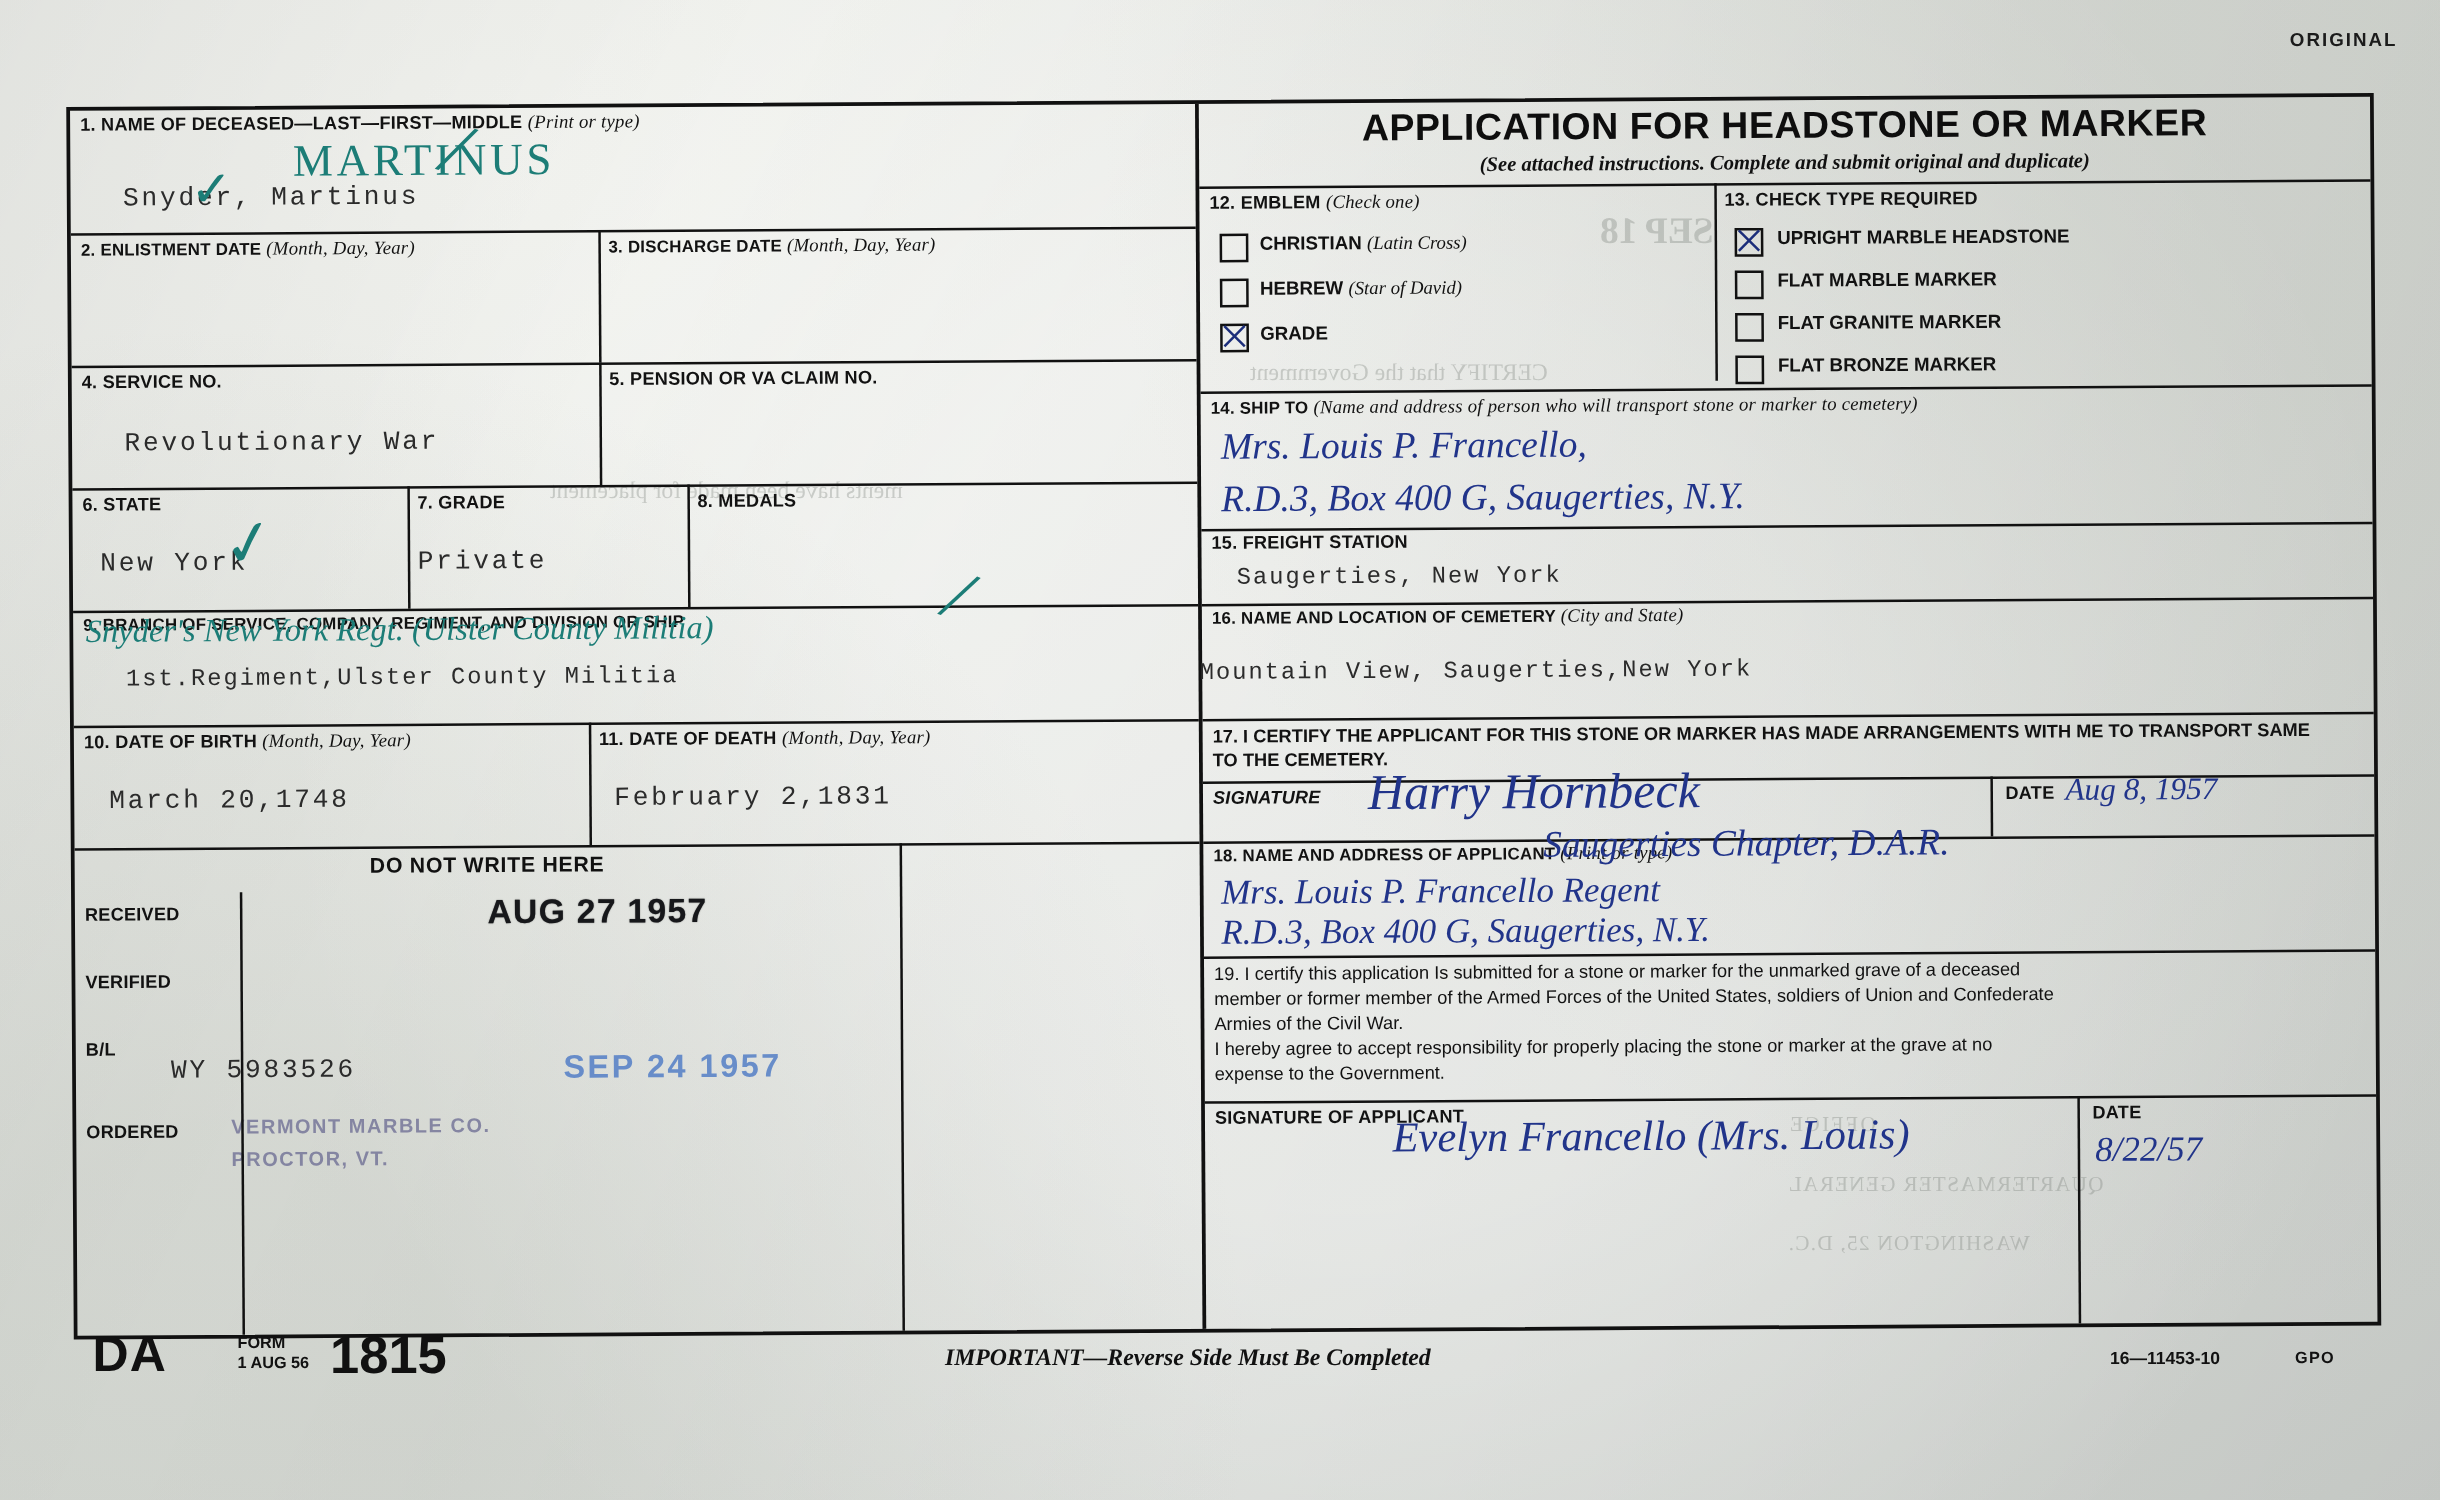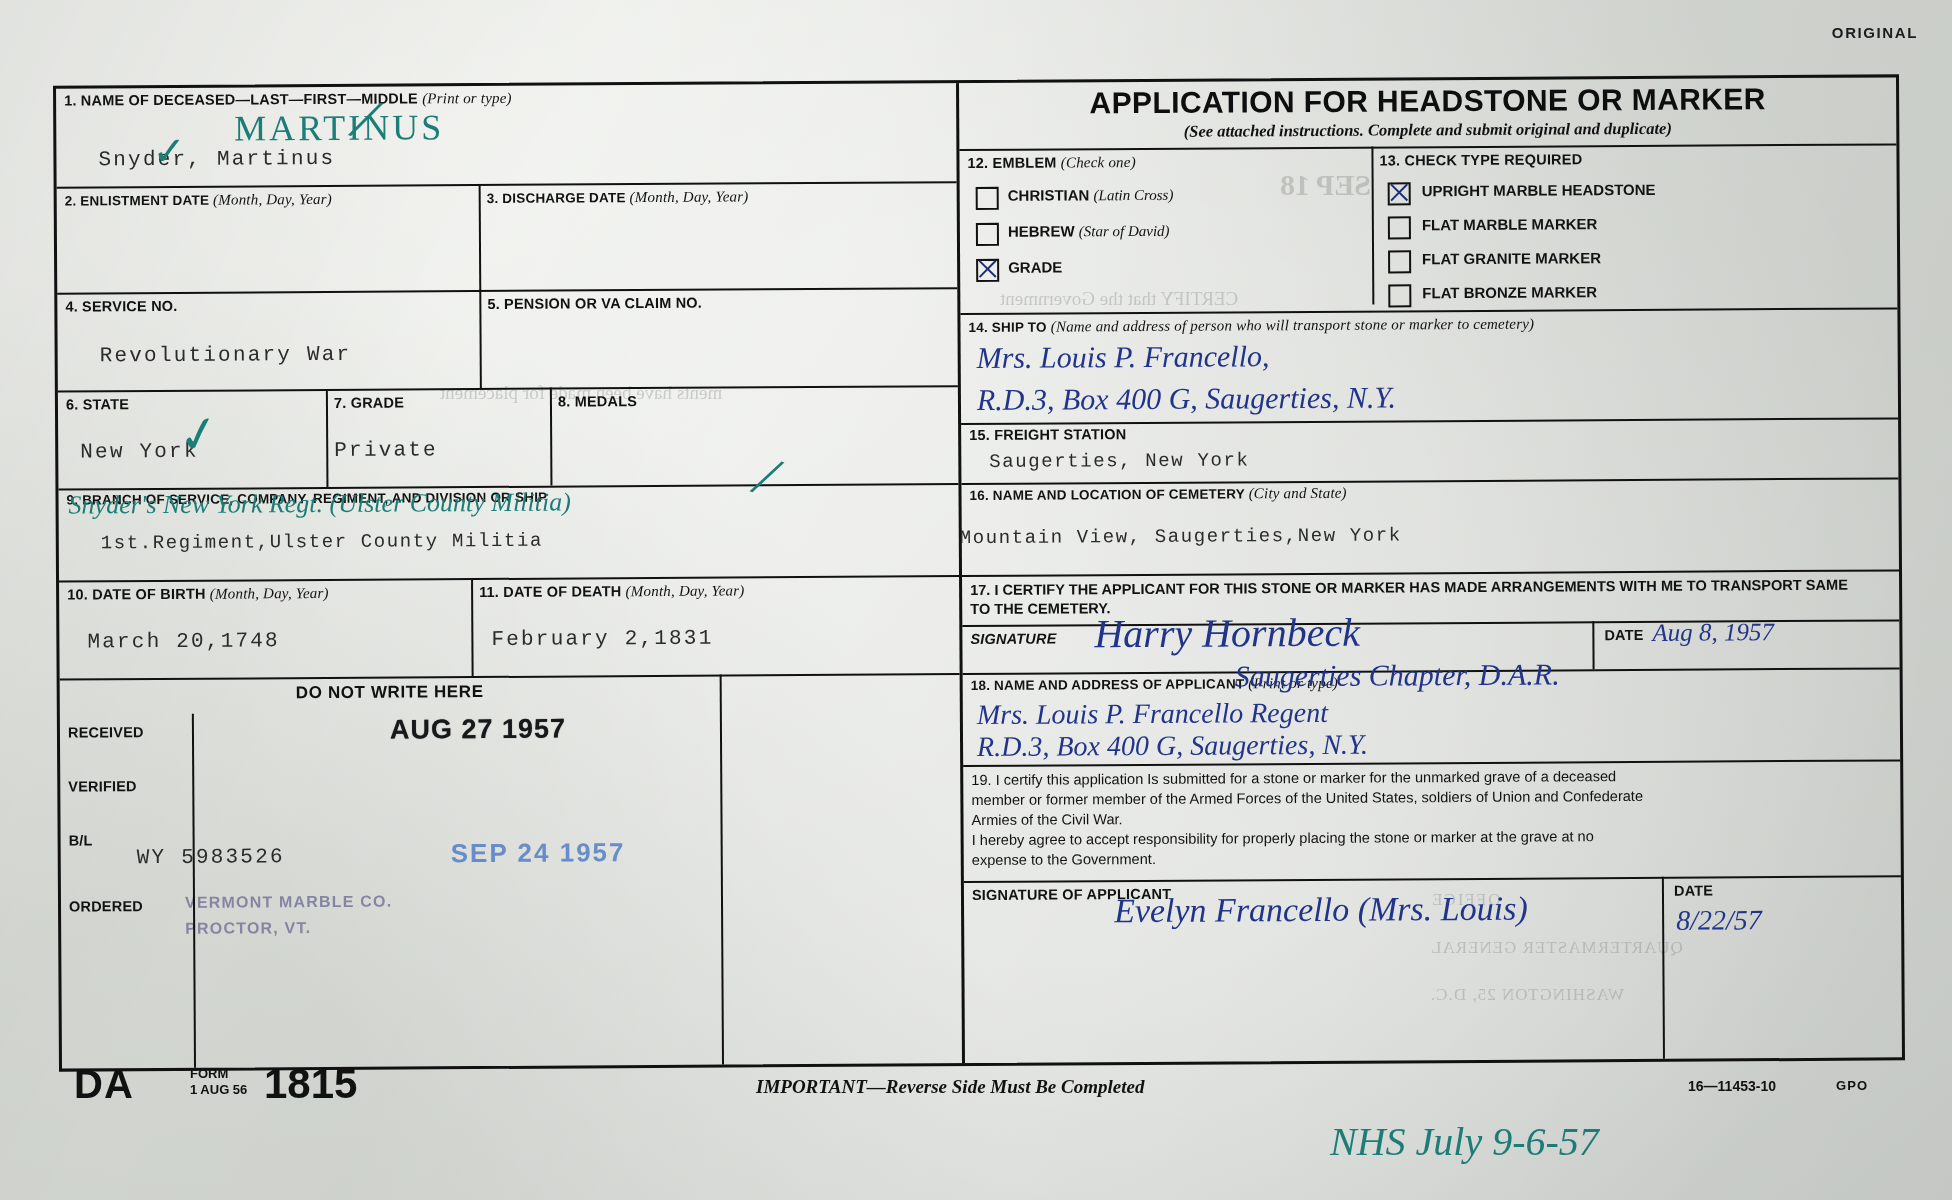--- a/index.html
+++ b/index.html
@@ -307,15 +307,14 @@
     <div class="formlab">
       <div>FORM</div>
       <div>1 AUG 56</div>
     </div>
     <div class="num1815">1815</div>
     <div class="important">IMPORTANT—Reverse Side Must Be Completed</div>
     <div class="gpo">16—11453-10</div>
     <div class="gpo2">GPO</div>
   </div>
 
-  <div class="hwg" style="left:1330px;top:1118px;font-size:40px;font-style:italic;">NHS July 9-6-57</div>
 
 </div>
 
 </body></html>

